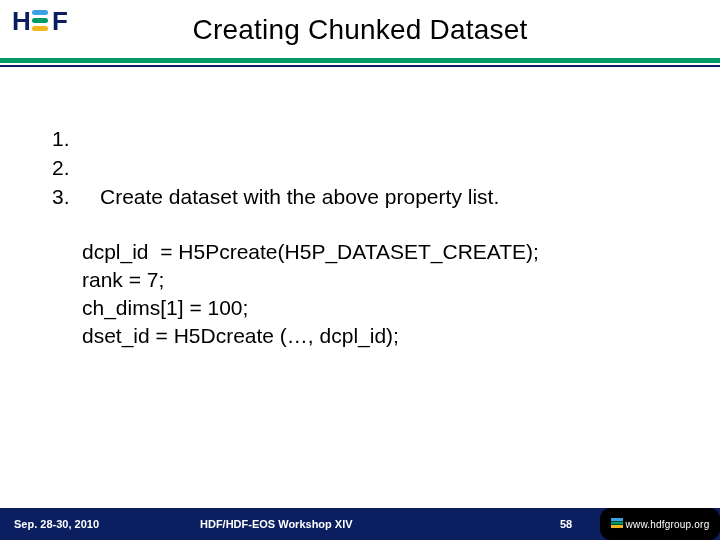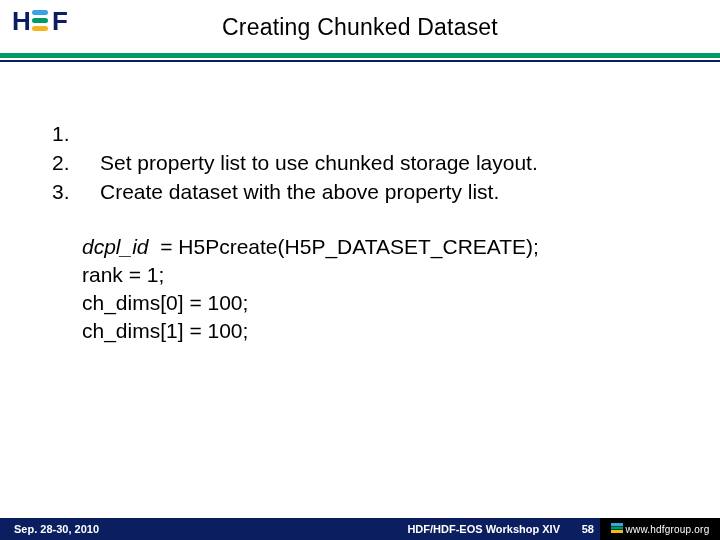--- a/index.html
+++ b/index.html
@@ -1,34 +1,34 @@
 <!DOCTYPE html>
 <html><head>
 <meta charset="utf-8">
 <style>
   * { margin: 0; padding: 0; box-sizing: border-box; }
   html, body { width: 720px; height: 540px; font-family: Arial, Helvetica, sans-serif; background: #fff; overflow: hidden; }
   .slide { position: relative; width: 720px; height: 540px; }
   .header { position: relative; padding-top: 10px; }
   .logo { position: absolute; left: 12px; top: 6px; }
-  .title { text-align: center; font-size: 23px; font-weight: 400; color: #000; letter-spacing: 0.2px; padding: 4px 0 12px; }
+  .title { text-align: center; font-size: 28px; font-weight: 400; color: #000; letter-spacing: 0.2px; padding: 4px 0 12px; }
   .rule-green { height: 5px; background: #009a66; margin-bottom: 2px; }
   .rule-navy  { height: 2px; background: #0a1e60; }
   .body { padding: 58px 52px 0 52px; }
   .steps { font-size: 21px; color: #000; line-height: 1.38; }
   .steps .row { display: flex; }
   .steps .num { width: 48px; flex: 0 0 48px; }
   .code { margin-top: 26px; padding-left: 30px; font-size: 21px; color: #000; line-height: 1.34; }
   .code .ln { white-space: pre; }
-  .ital { font-style: italic; }
-  .footer { position: absolute; left: 0; right: 0; bottom: 0; height: 22px; background: #0a1e60; color: #fff; display: flex; align-items: center; font-size: 11px; }
+  .ital { }
+  .footer { position: absolute; left: 0; right: 0; bottom: 0; height: 32px; background: #0a1e60; color: #fff; display: flex; align-items: center; font-size: 11px; }
   .footer .date { padding-left: 14px; font-weight: 700; flex: 0 0 200px; }
-  .footer .ws   { flex: 1; text-align: right; font-weight: 700; }
-  .footer .pg   { flex: 0 0 40px; text-align: right; font-weight: 700; padding-right: 6px; }
-  .footer .brand { flex: 0 0 120px; background: #000; height: 100%; display: flex; align-items: center; justify-content: center; font-size: 10px; letter-spacing: 0.2px; }
+  .footer .ws   { flex: 1; text-align: left; font-weight: 700; }
+  .footer .pg   { flex: 0 0 40px; font-weight: 700; padding-right: 6px; }
+  .footer .brand { flex: 0 0 120px; background: #000; height: 100%; display: flex; align-items: center; justify-content: center; font-size: 10px; letter-spacing: 0.2px; border-radius: 11px; }
   .mini-logo { display:inline-block; vertical-align: middle; margin-right:3px; }
 </style>
 </head>
 <body>
 
 <div class="slide">
 
   <div class="header">
     <span class="logo">
       <svg width="64" height="34" viewBox="0 0 64 34">
@@ -46,33 +46,32 @@
     <div class="rule-navy"></div>
   </div>
 
   <div class="body">
     <div class="steps">
       <div class="row">
         <span class="num">1.</span>
       </div>
       <div class="row">
         <span class="num">2.</span>
-        <span>Set property list to use chunked storage layout.</span>
       </div>
       <div class="row">
         <span class="num">3.</span>
         <span>Create dataset with the above property list.</span>
       </div>
     </div>
 
     <div class="code">
       <div class="ln"><span class="ital">dcpl_id</span>  <span>= H5Pcreate(H5P_DATASET_CREATE);</span></div>
-      <div class="ln">rank = 1;</div>
-      <div class="ln">ch_dims[0] = 100;</div>
+      <div class="ln">rank = 7;</div>
       <div class="ln">ch_dims[1] = 100;</div>
+      <div class="ln"><span>dset_id = H5Dcreate (…, </span><span class="ital">dcpl_id</span><span>);</span></div>
     </div>
   </div>
 
   <div class="footer">
     <div class="date">Sep. 28-30, 2010</div>
     <div class="ws">HDF/HDF-EOS Workshop XIV</div>
     <div class="pg">58</div>
     <div class="brand">
       <span class="mini-logo">
         <svg width="12" height="10" viewBox="0 0 12 10">

